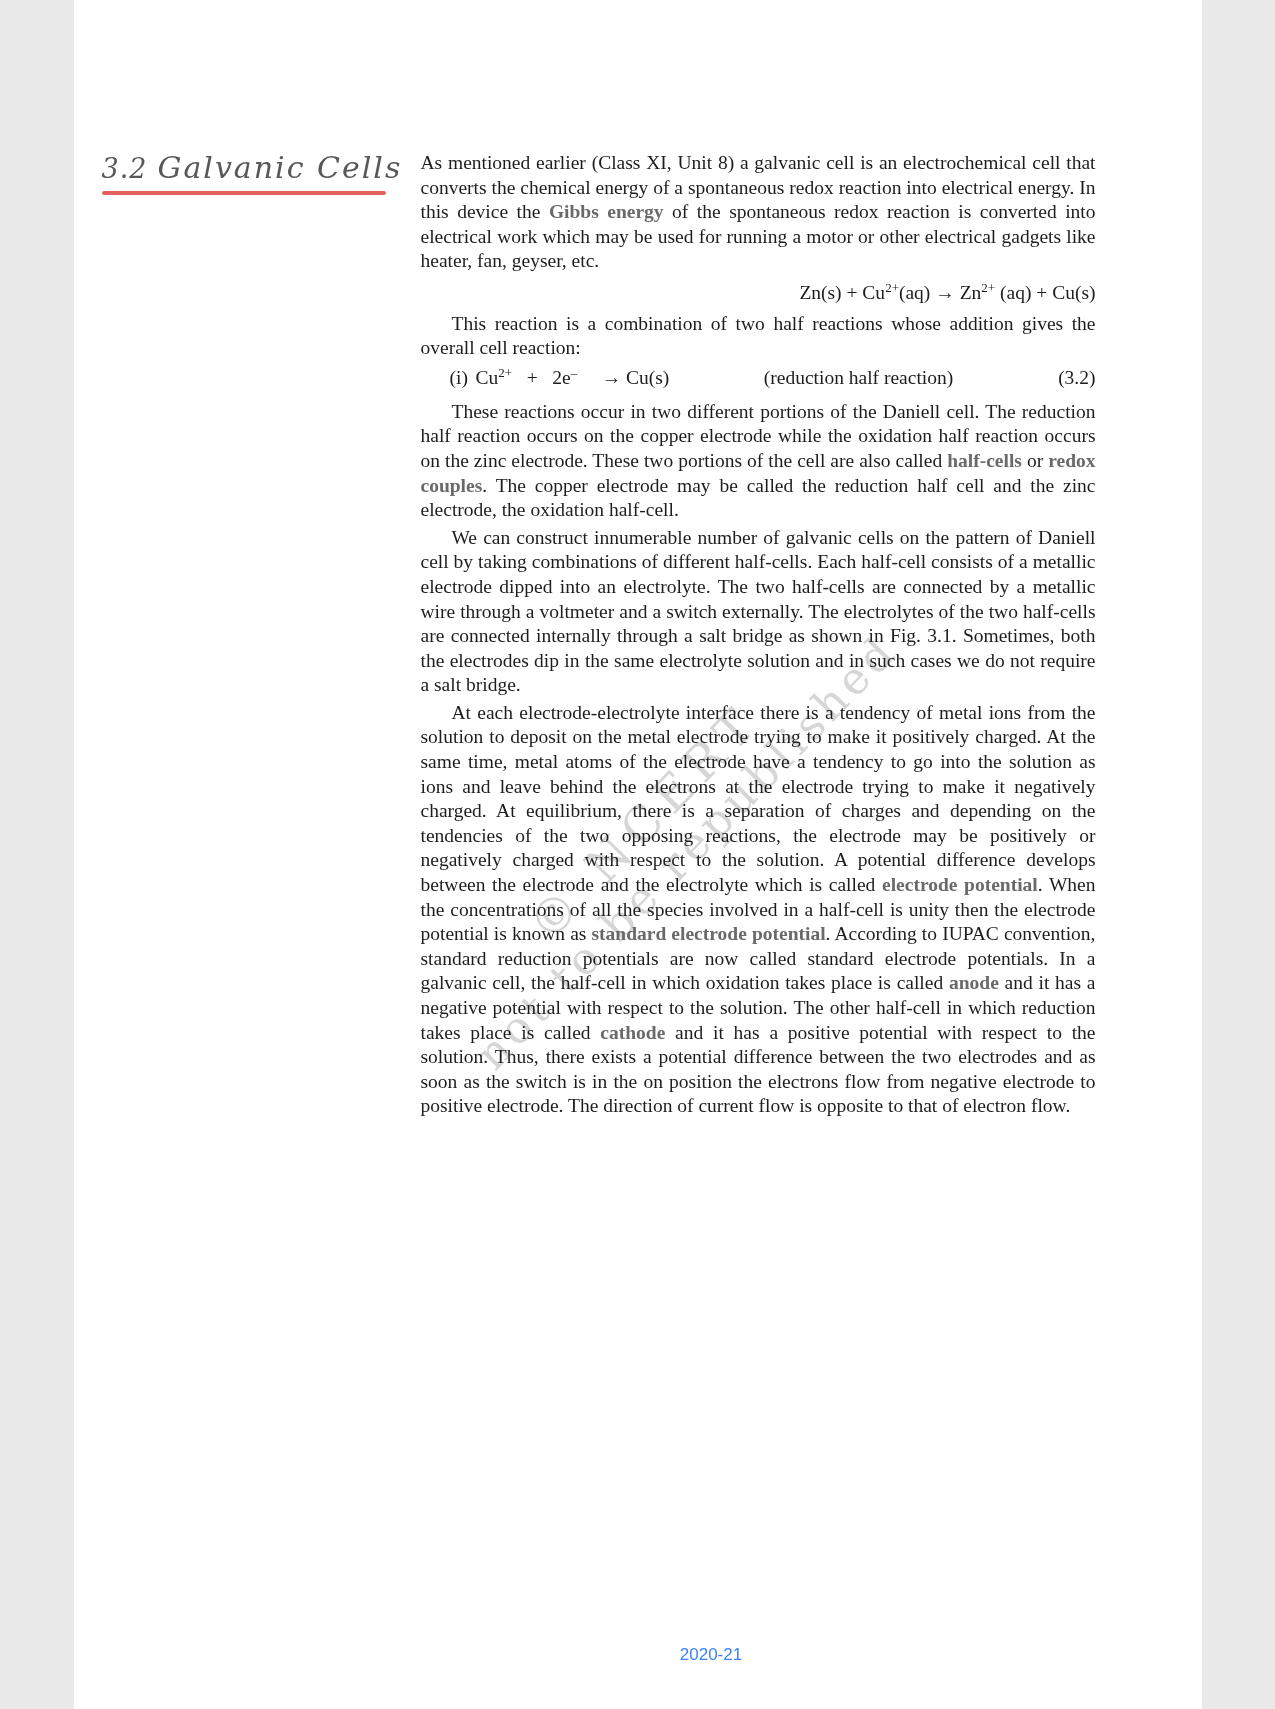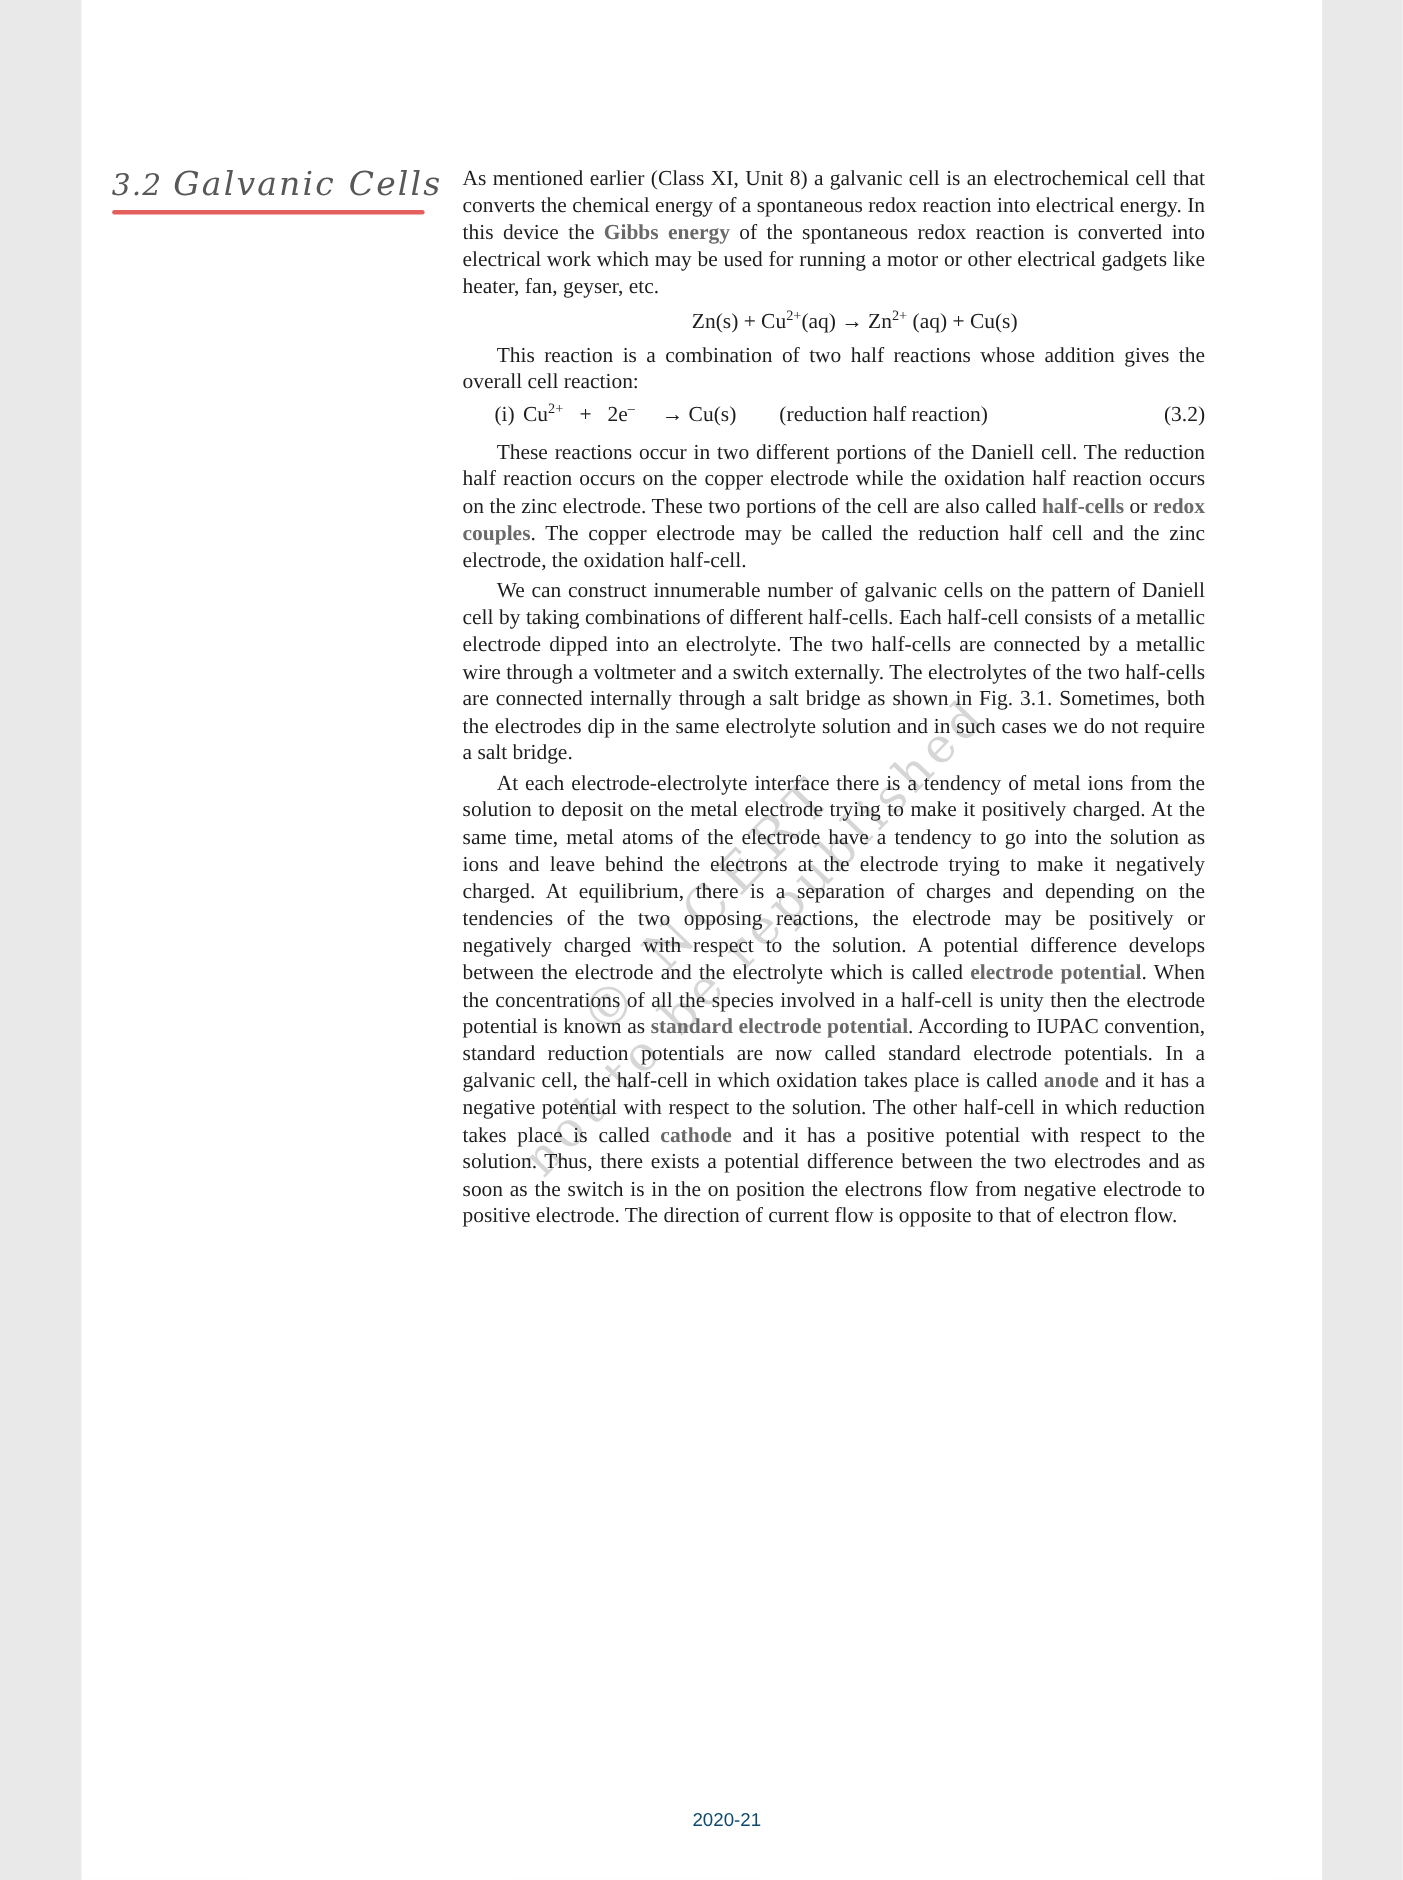--- a/index.html
+++ b/index.html
@@ -33,47 +33,47 @@
   .content {
     position:absolute; left:347px; top:151px; width:675px;
     font-size:19.5px; line-height:24.6px; text-align:justify;
   }
   .content p { margin:0 0 3px 0; }
   .content p.ind { text-indent:31px; }
   .term { font-weight:bold; color:#6a6a6a;font-family:Liberation Serif, serif; }
   .it { }
   sup { font-size:13px; line-height:0; }
 
-  .eq-main { margin:7px 0 6px 38px; text-align:center; white-space:pre-wrap; }
+  .eq-main { margin:7px 0 6px 38px; text-align:right; white-space:pre-wrap; }
   .eq-rows { margin:2px 0 9px 0; }
   .eq-row { display:flex; text-align:left; line-height:27px; }
   .eq-label { margin-left:29px; width:26px; white-space:pre; }
   .eq-formula { width:233px; white-space:pre-wrap; }
-  .eq-annot { width:300px; white-space:pre; }
+  .eq-annot { width:300px; white-space:pre;text-align:center; }
   .eq-num { flex:1; text-align:right; white-space:pre; }
 
   
   .wm {
     position:absolute; white-space:nowrap; pointer-events:none;
     font-family:"DejaVu Serif",serif; color:rgba(135,135,135,0.34);
     transform:translate(-50%,-50%) rotate(-46deg);
   }
   .wm.l1 { left:570px; top:822px; font-size:48px; letter-spacing:9px; }
   .wm.l2 { left:612px; top:852px; font-size:44px; letter-spacing:5px; }
 
   
   .footer { position:absolute; left:878px; top:1512px; width:382px; height:26px; }
   .footer-badge { position:absolute; left:0; top:2px; width:50px; height:21px; }
   .footer-rule { position:absolute; left:0; top:21px; width:382px; height:3px; }
   .footer-page { position:absolute; left:9px; top:-1px; font-size:19px; color:#3f3f3f; letter-spacing:1px; }
   .footer-chapter { position:absolute; left:69px; top:-3px; font-size:20.5px; color:#6f6f6f; letter-spacing:1px; white-space:nowrap; }
 
   .year {
-    position:absolute; left:556px; top:1645px; width:163px; 
-    font-family:"Liberation Sans","DejaVu Sans",sans-serif; font-size:17px; color:#0c4a6e;
+    position:absolute; left:556px; top:1645px; width:163px; text-align:center;
+    font-family:"Liberation Sans","DejaVu Sans",sans-serif; font-size:17px; color:#3b82f6;
   }
 </style>
 </head>
 <body>
 
 <div class="page">
 
   <div class="corner-sq top"></div>
   <div class="corner-sq bottom"></div>
 

